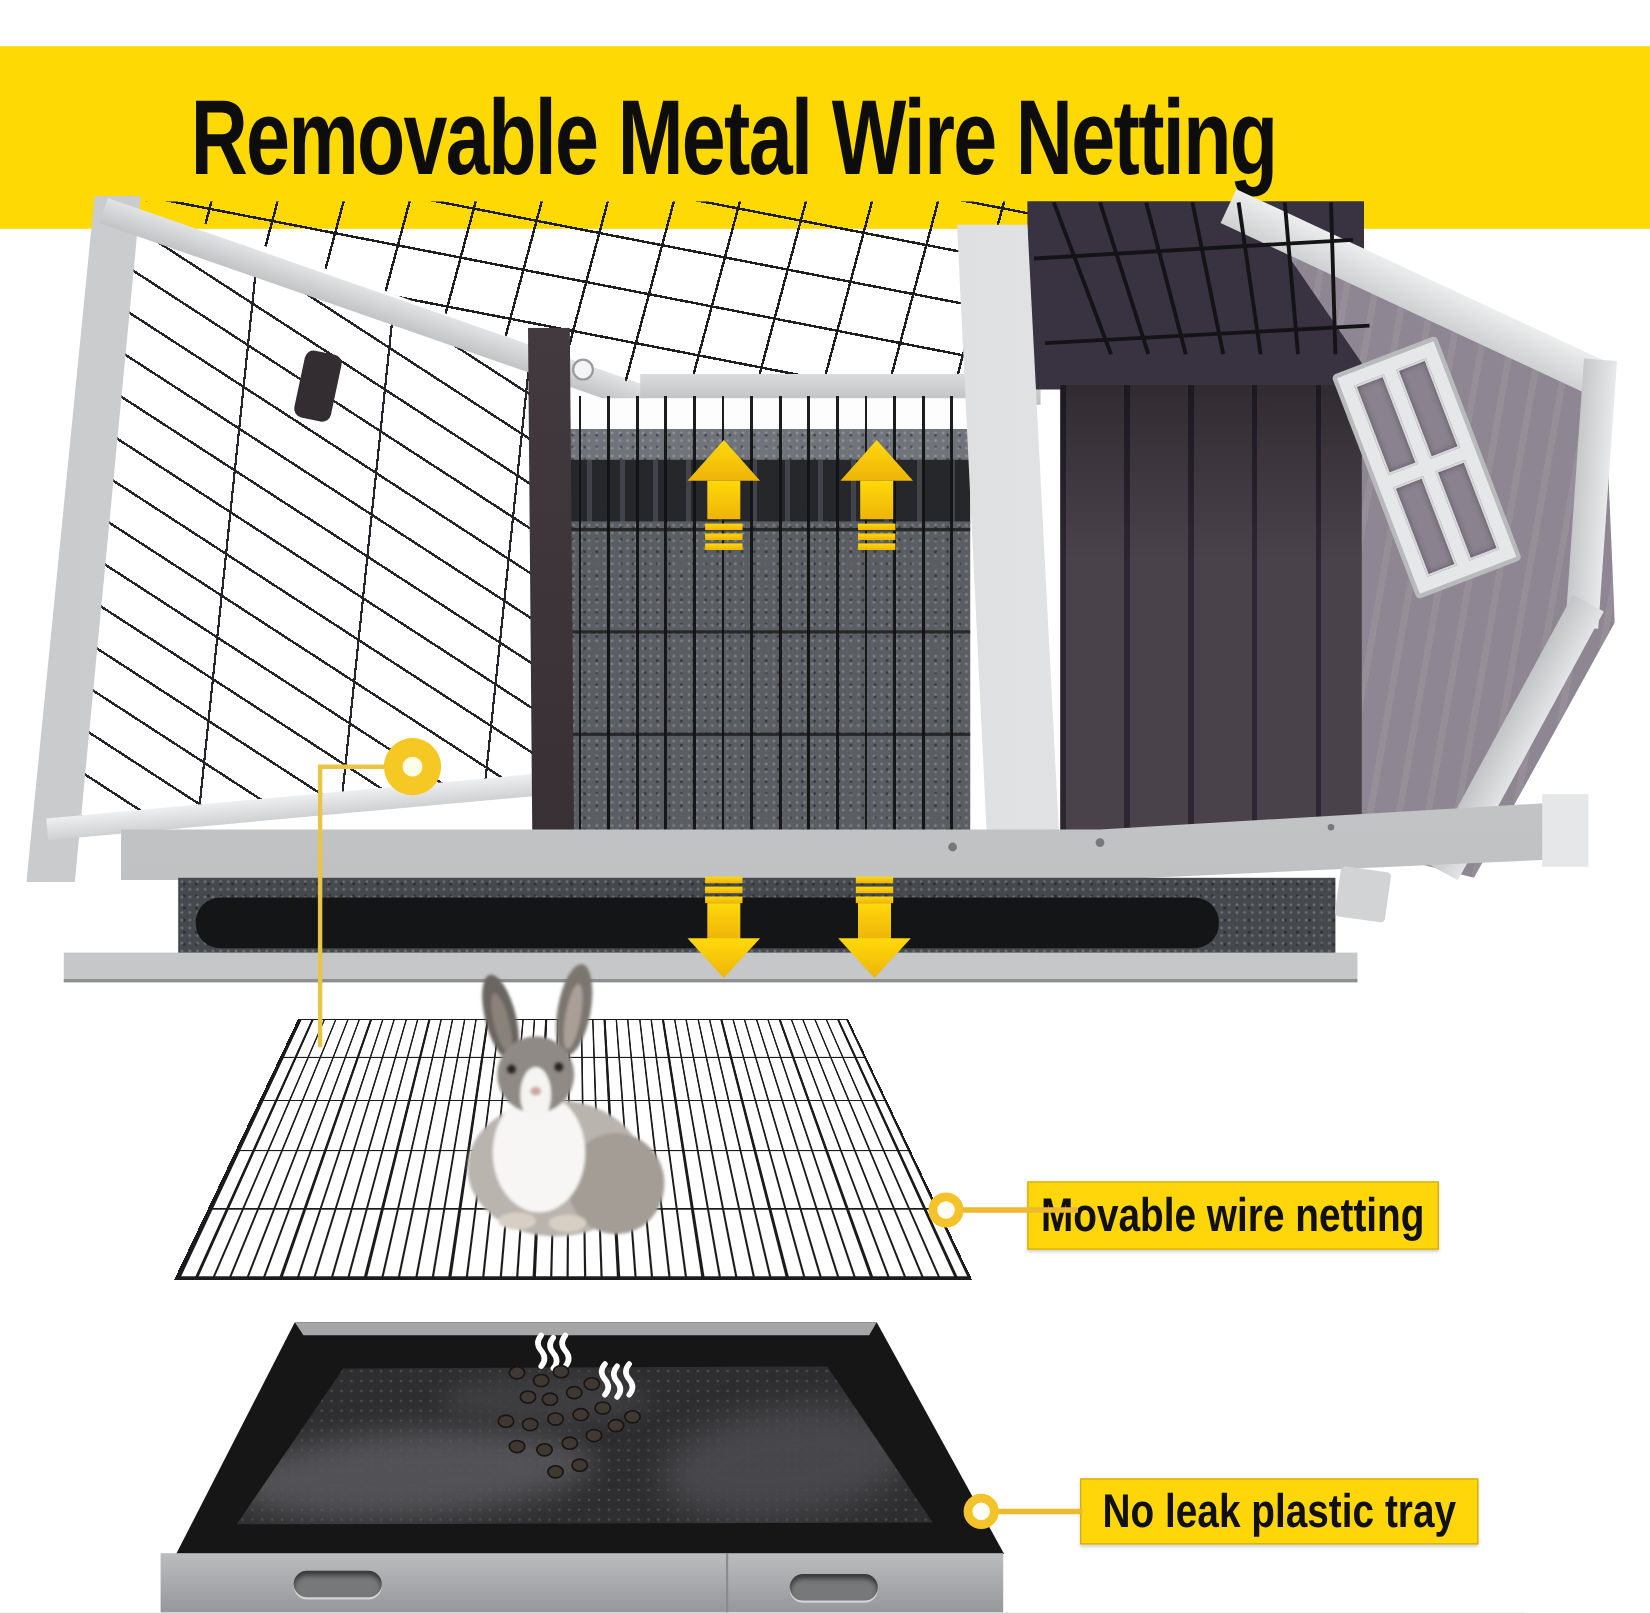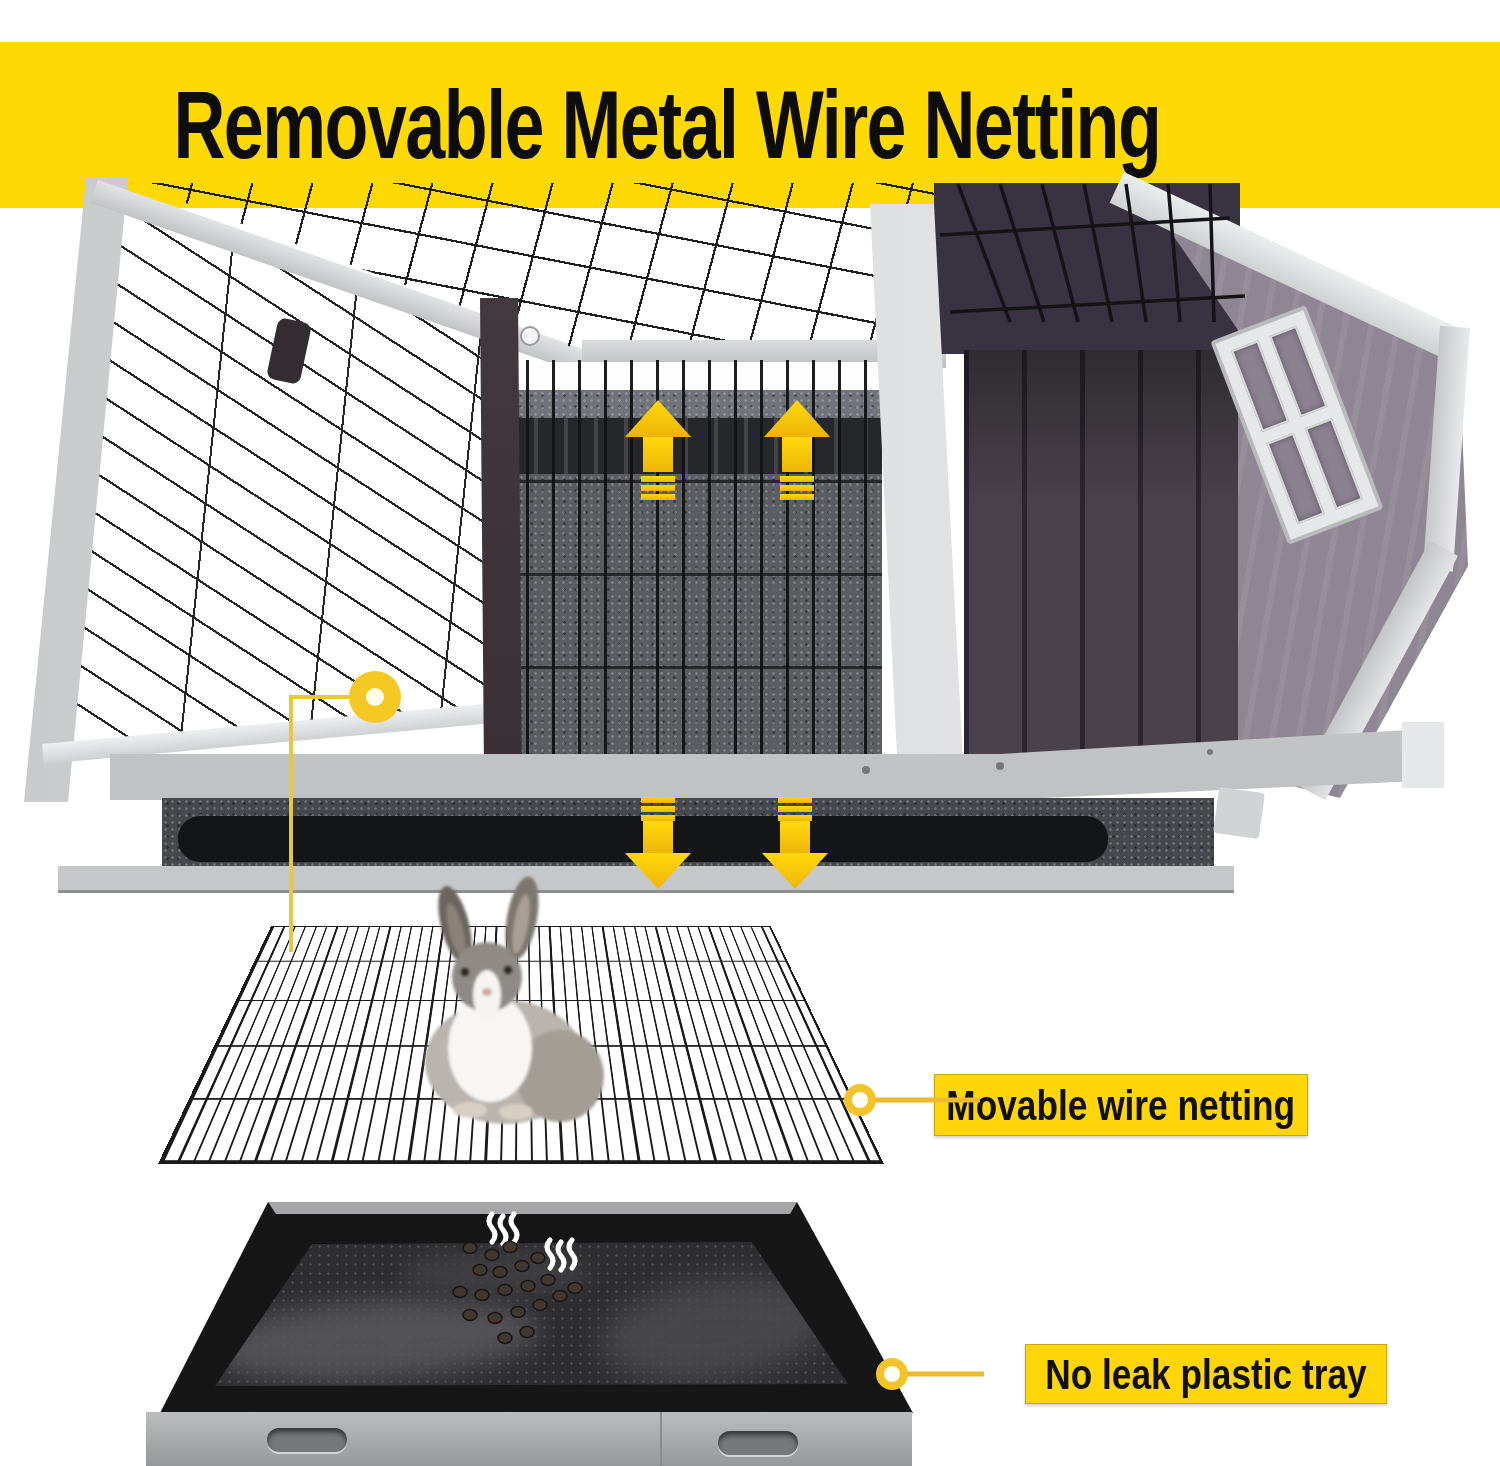--- a/index.html
+++ b/index.html
@@ -99,21 +99,21 @@
   .tray-seam{left:660px;top:1412px;width:2px;height:54px;background:#8a8b8d;}
   .handle{position:absolute;height:24px;width:80px;border-radius:12px;background:#77787a;
       box-shadow:inset 0 4px 5px rgba(0,0,0,.55),0 2px 0 rgba(255,255,255,.55);}
   .handle-l{left:267px;top:1428px;} .handle-r{left:718px;top:1431px;}
 
   
   .callout{position:absolute;background:#ffd60a;border:1px solid #caa50a;display:flex;align-items:center;justify-content:center;
       box-shadow:0 2px 3px rgba(0,0,0,.18);}
   .callout span{display:inline-block;white-space:nowrap;font-weight:700;font-size:43px;color:#101010;transform:scaleX(.82);}
   .callout-netting{left:934px;top:1074px;width:372px;height:60px;}
-  .callout-tray{left:982px;top:1344px;width:360px;height:58px;margin-left:43px;}
+  .callout-tray{left:982px;top:1344px;width:360px;height:58px;}
 
   .overlay{position:absolute;left:0;top:0;pointer-events:none;}
 </style>
 </head>
 <body>
 
 <div class="stage">
 
   <div class="banner">
     <span class="banner-title">Removable Metal Wire Netting</span>

